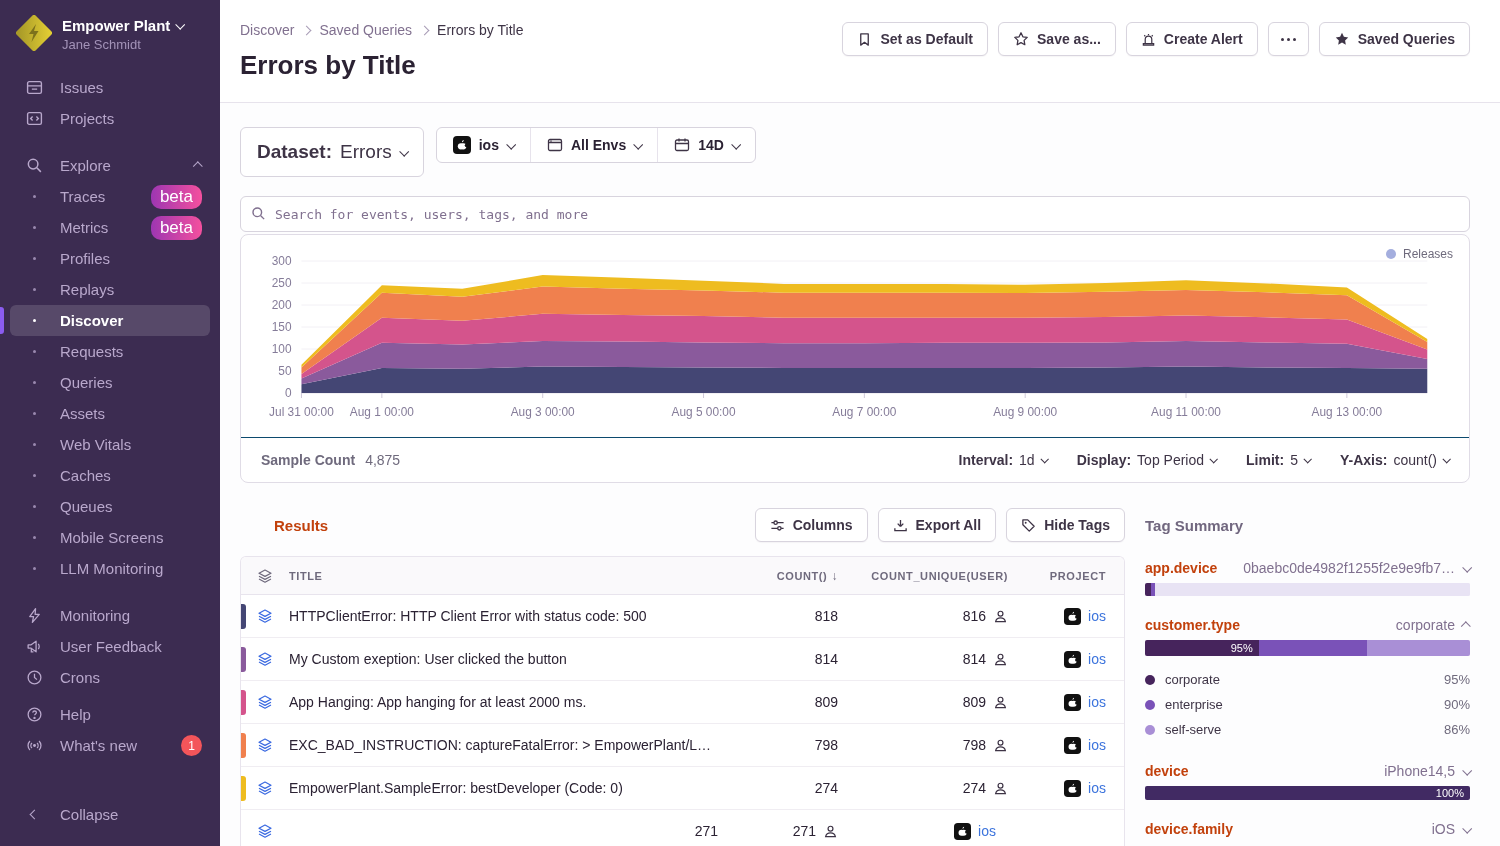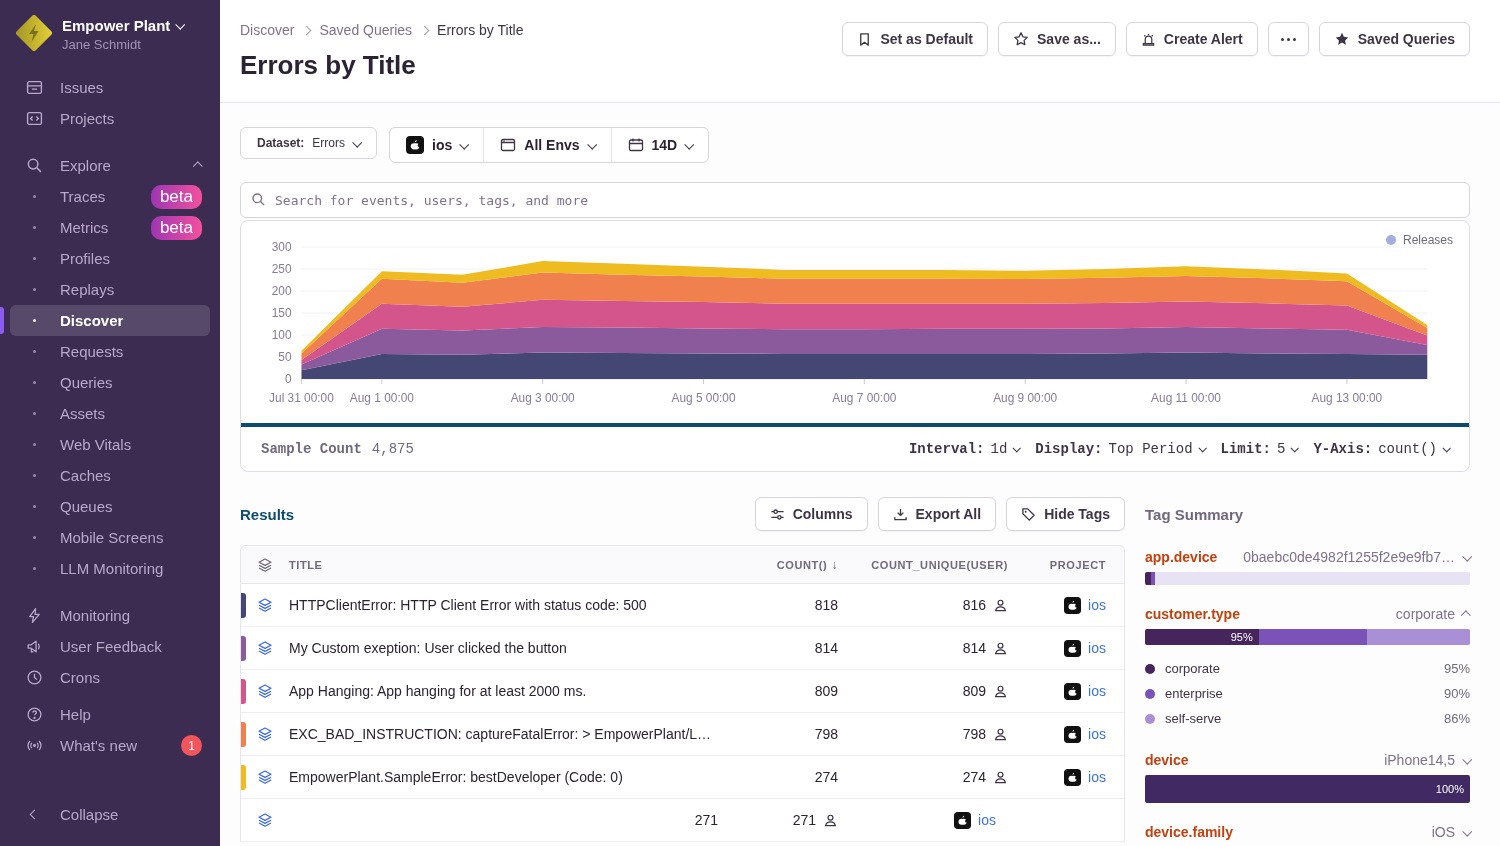--- a/index.html
+++ b/index.html
@@ -43,49 +43,49 @@
   .btn { display:flex; align-items:center; gap:8px; height:34px; padding:0 14px; background:#fff; border:1px solid #d8d4de; border-radius:6px; font-size:14px; font-weight:bold; color:#3e3446; cursor:pointer; box-shadow:0 1px 1px rgba(40,30,60,.04); }
   .btn svg { flex:none; }
   .btn.icon-only { padding:0 12px; }
   .dots { display:flex; gap:3px; }
   .dots i { width:3px; height:3px; border-radius:50%; background:#3e3446; display:block; }
 
   .content { flex:1; padding:24px 30px 0 20px; background:#fdfdfe; overflow:hidden; }
 
   
   .filter-row { display:flex; gap:12px; margin-bottom:19px; }
-  .fbtn { display:flex; align-items:center; gap:8px; height:32px; padding:0 16px; background:#fff; border:1px solid #d8d4de; border-radius:6px; font-size:12px; color:#3e3446; cursor:pointer; }
+  .fbtn { display:flex; align-items:center; gap:8px; height:50px; padding:0 16px; background:#fff; border:1px solid #d8d4de; border-radius:6px; font-size:19px; color:#3e3446; cursor:pointer; }
   .fbtn b { font-weight:bold; }
   .fgroup { display:flex; height:36px; background:#fff; border:1px solid #d8d4de; border-radius:6px; overflow:hidden; }
   .fseg { display:flex; align-items:center; gap:8px; padding:0 16px; font-weight:bold; font-size:14px; cursor:pointer; }
   .fseg + .fseg { border-left:1px solid #e7e3ec; }
 
   .search-row { position:relative; margin-bottom:2px; }
   .search-input { width:100%; height:36px; border:1px solid #d8d4de; border-radius:6px; padding:0 12px 0 34px; font-family:"DejaVu Sans Mono", monospace; font-size:13px; color:#3e3446; background:#fff; outline:none; }
   .search-input::placeholder { color:#80708f; }
   .search-icon { position:absolute; left:11px; top:10px; }
 
   
   .chart-card { position:relative; background:#fff; border:1px solid #e0dce6; border-radius:8px; margin-bottom:25px; }
   .chart-legend { position:absolute; top:12px; right:16px; display:flex; align-items:center; gap:7px; font-size:12px; color:#6e6a7c;text-align:right; }
   .chart-legend i { width:10px; height:10px; border-radius:50%; background:#a4aede; display:block; }
   .chart-body { padding:10px 14px 0 6px; }
-  .chart-footer { display:flex; align-items:flex-start; justify-content:space-between; border-top:4px solid #0c4a6e; padding:14px 20px; font-size:14px;font-family:Liberation Mono, monospace; }
+  .chart-footer { display:flex; align-items:flex-start; justify-content:space-between; border-top:1px solid #0c4a6e; padding:14px 20px; font-size:14px; }
   .sc { display:flex; gap:10px; color:#6f6a7d; }
   .sc b { font-weight:bold; }
-  .cf-controls { display:flex; gap:16px; }
+  .cf-controls { display:flex; gap:30px; }
   .ctl { display:flex; align-items:center; gap:6px; cursor:pointer; color:#3e3446; }
   .ctl b { font-weight:bold; }
   .ctl .chev { color:#3e3446; width:6px; height:6px; }
 
   
   .results-wrap { display:flex; gap:20px; }
   .results-left { flex:1; min-width:0; }
   .results-toolbar { display:flex; align-items:center; margin-bottom:14px; }
-  .results-heading { font-size:15px; font-weight:bold; color:#0c4a6e; }
+  .results-heading { font-size:15px; font-weight:bold; color:#c2410c;margin-left:34px; }
   .results-btns { margin-left:auto; display:flex; gap:10px; }
   .table { border:1px solid #e8e4ed; border-bottom:none; border-radius:6px 6px 0 0; overflow:hidden; background:#fff; }
   .trow { display:grid; grid-template-columns:48px 1fr 120px 170px 110px; align-items:center; }
   .thead { background:#faf9fb; height:38px; font-size:11px; font-weight:bold; letter-spacing:.6px; color:#6f6a7d; border-bottom:1px solid #e8e4ed; }
   .tbody .trow { height:43px; border-bottom:1px solid #f0edf2; position:relative; background:#fff; }
   .cell-icon { display:flex; justify-content:center; }
   .cell-title { font-size:14px; color:#2b2233; white-space:nowrap; overflow:hidden; text-overflow:ellipsis; padding-right:12px; cursor:pointer; }
   .cell-num { text-align:right; padding-right:6px; font-size:14px; }
   .cell-user { display:flex; justify-content:flex-end; align-items:center; gap:7px; padding-right:6px; font-size:14px; }
   .cell-proj { display:flex; justify-content:flex-end; align-items:center; gap:7px; padding-right:18px; font-size:14px; }
@@ -744,21 +744,21 @@
         </div>
 
         <div class="tag-sec">
           <div class="tag-head">
             <span class="tag-name">device</span>
             <span class="tag-val">
                 <span>iPhone14,5</span>
                 <span class="chev down"></span>
               </span>
           </div>
-          <div class="tag-bar" style="height:28px">
+          <div class="tag-bar" style="height:14px">
               <div class="tag-seg" style="width: 100%; background: rgb(65, 42, 99);">
                 <span>100%</span>
               </div>
             </div>
         </div>
 
         <div class="tag-sec">
           <div class="tag-head">
             <span class="tag-name">device.family</span>
             <span class="tag-val">

